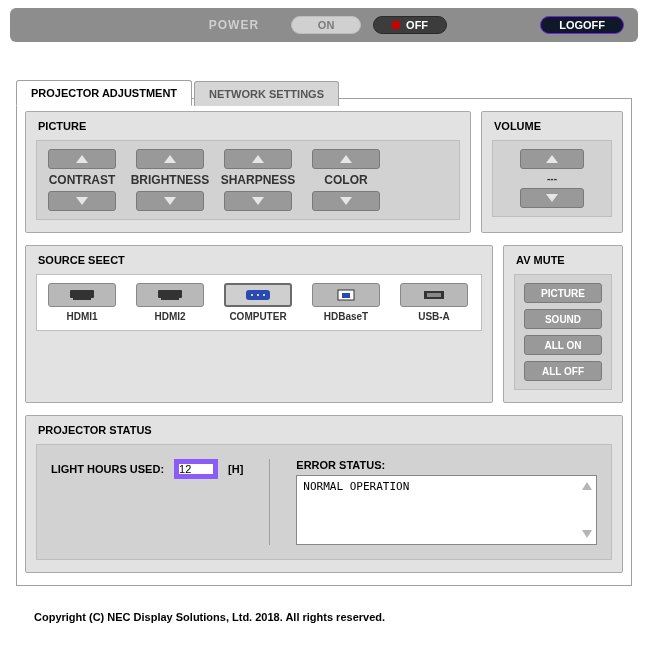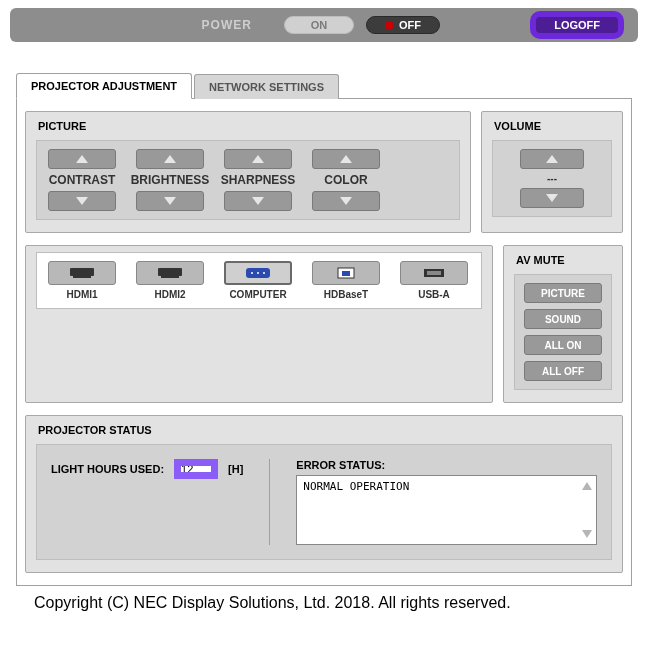--- a/index.html
+++ b/index.html
@@ -49,41 +49,41 @@
   .pill-off {
     background: #3c3c3c;
     color: #fff;
     border: 1px solid #2a2a2a;
   }
   .dot-red {
     width: 8px; height: 8px; background: #cc0000; border-radius: 2px;
     display: inline-block;
   }
   .pill-logoff {
-    background: #4c1d95;
+    background: #0f172a;
     color: #fff;
-    border: 6px solid #6d28d9;
+    border: 1px solid #6d28d9;
   }
   .tabs {
     margin: 30px 16px 0 16px;
     display: flex;
     align-items: flex-end;
     border-bottom: 1px solid #a0a0a0;
   }
   .tab {
     padding: 6px 14px;
     font-size: 11px;
     font-weight: bold;
     border: 1px solid #a0a0a0;
     border-bottom: none;
     background: #d6d6d6;
     color: #555;
     margin-right: 2px;
     position: relative;
-    top: 1px;
+    top: 8px;
     cursor: pointer;
     border-radius: 3px 3px 0 0;
   }
   .tab.active {
     background: #fff;
     color: #000;
     border-bottom: 1px solid #fff;
   }
   .content {
     margin: 0 16px;
@@ -216,21 +216,21 @@
     gap: 20px;
   }
   .status-left {
     display: flex;
     align-items: flex-start;
     gap: 10px;
   }
   .status-left .lbl { font-size: 11px; font-weight: bold; padding-top:4px;}
   .status-left input {
     width: 44px; height: 20px; font-size: 11px; padding: 2px 0;
-    border: 7px solid #8b5cf6;
+    border: 5px solid #8b5cf6;
   }
   .unit { font-size: 11px; font-weight: bold; padding-top:4px;}
   .divider {
     width: 1px; background: #a0a0a0; margin: 0 6px;
   }
   .status-right { flex:1; display:flex; flex-direction:column; gap:4px;}
   .status-right .lbl { font-size: 11px; font-weight: bold; }
   .errbox {
     background: #fff;
     border: 1px solid #888;
@@ -240,23 +240,24 @@
     font-size: 11px;
     position: relative;
   }
   .errbox .scroll {
     position: absolute; right: 2px; top: 0; bottom: 0; width: 14px;
     display: flex; flex-direction: column; justify-content: space-between;
     align-items: center; padding: 6px 0;
   }
   .errbox .scroll svg { fill: #b5b5b5; cursor: pointer; }
   .copyright {
-    font-size: 16px;
-    font-weight: normal;
+    font-size: 11px;
+    font-weight: bold;
     padding: 8px 0 12px 34px;
+    margin-top: 17px;
   }
 </style>
 </head>
 <body>
 
 <div class="topbar">
   <div class="spacer"></div>
   <span class="power-label">POWER</span>
   <span class="pill pill-on">ON</span>
   <span class="pill pill-off">
@@ -345,20 +346,21 @@
           <svg width="12" height="8">
               <polygon points="0,0 12,0 6,8"></polygon>
             </svg>
         </div>
       </div>
     </div>
   </div>
 
   <div class="row">
     <div class="panel source-panel">
+      <div class="panel-title">SOURCE SEECT</div>
       <div class="sources" id="sources-grid">
           <div class="src-col">
             <div class="src-btn">
               <svg width="26" height="12">
                 <rect x="1" y="1" width="24" height="8" rx="1" fill="#333"></rect>
                 <rect x="4" y="9" width="18" height="2" fill="#333"></rect>
               </svg>
             </div>
             <div class="src-label">HDMI1</div>
           </div>

